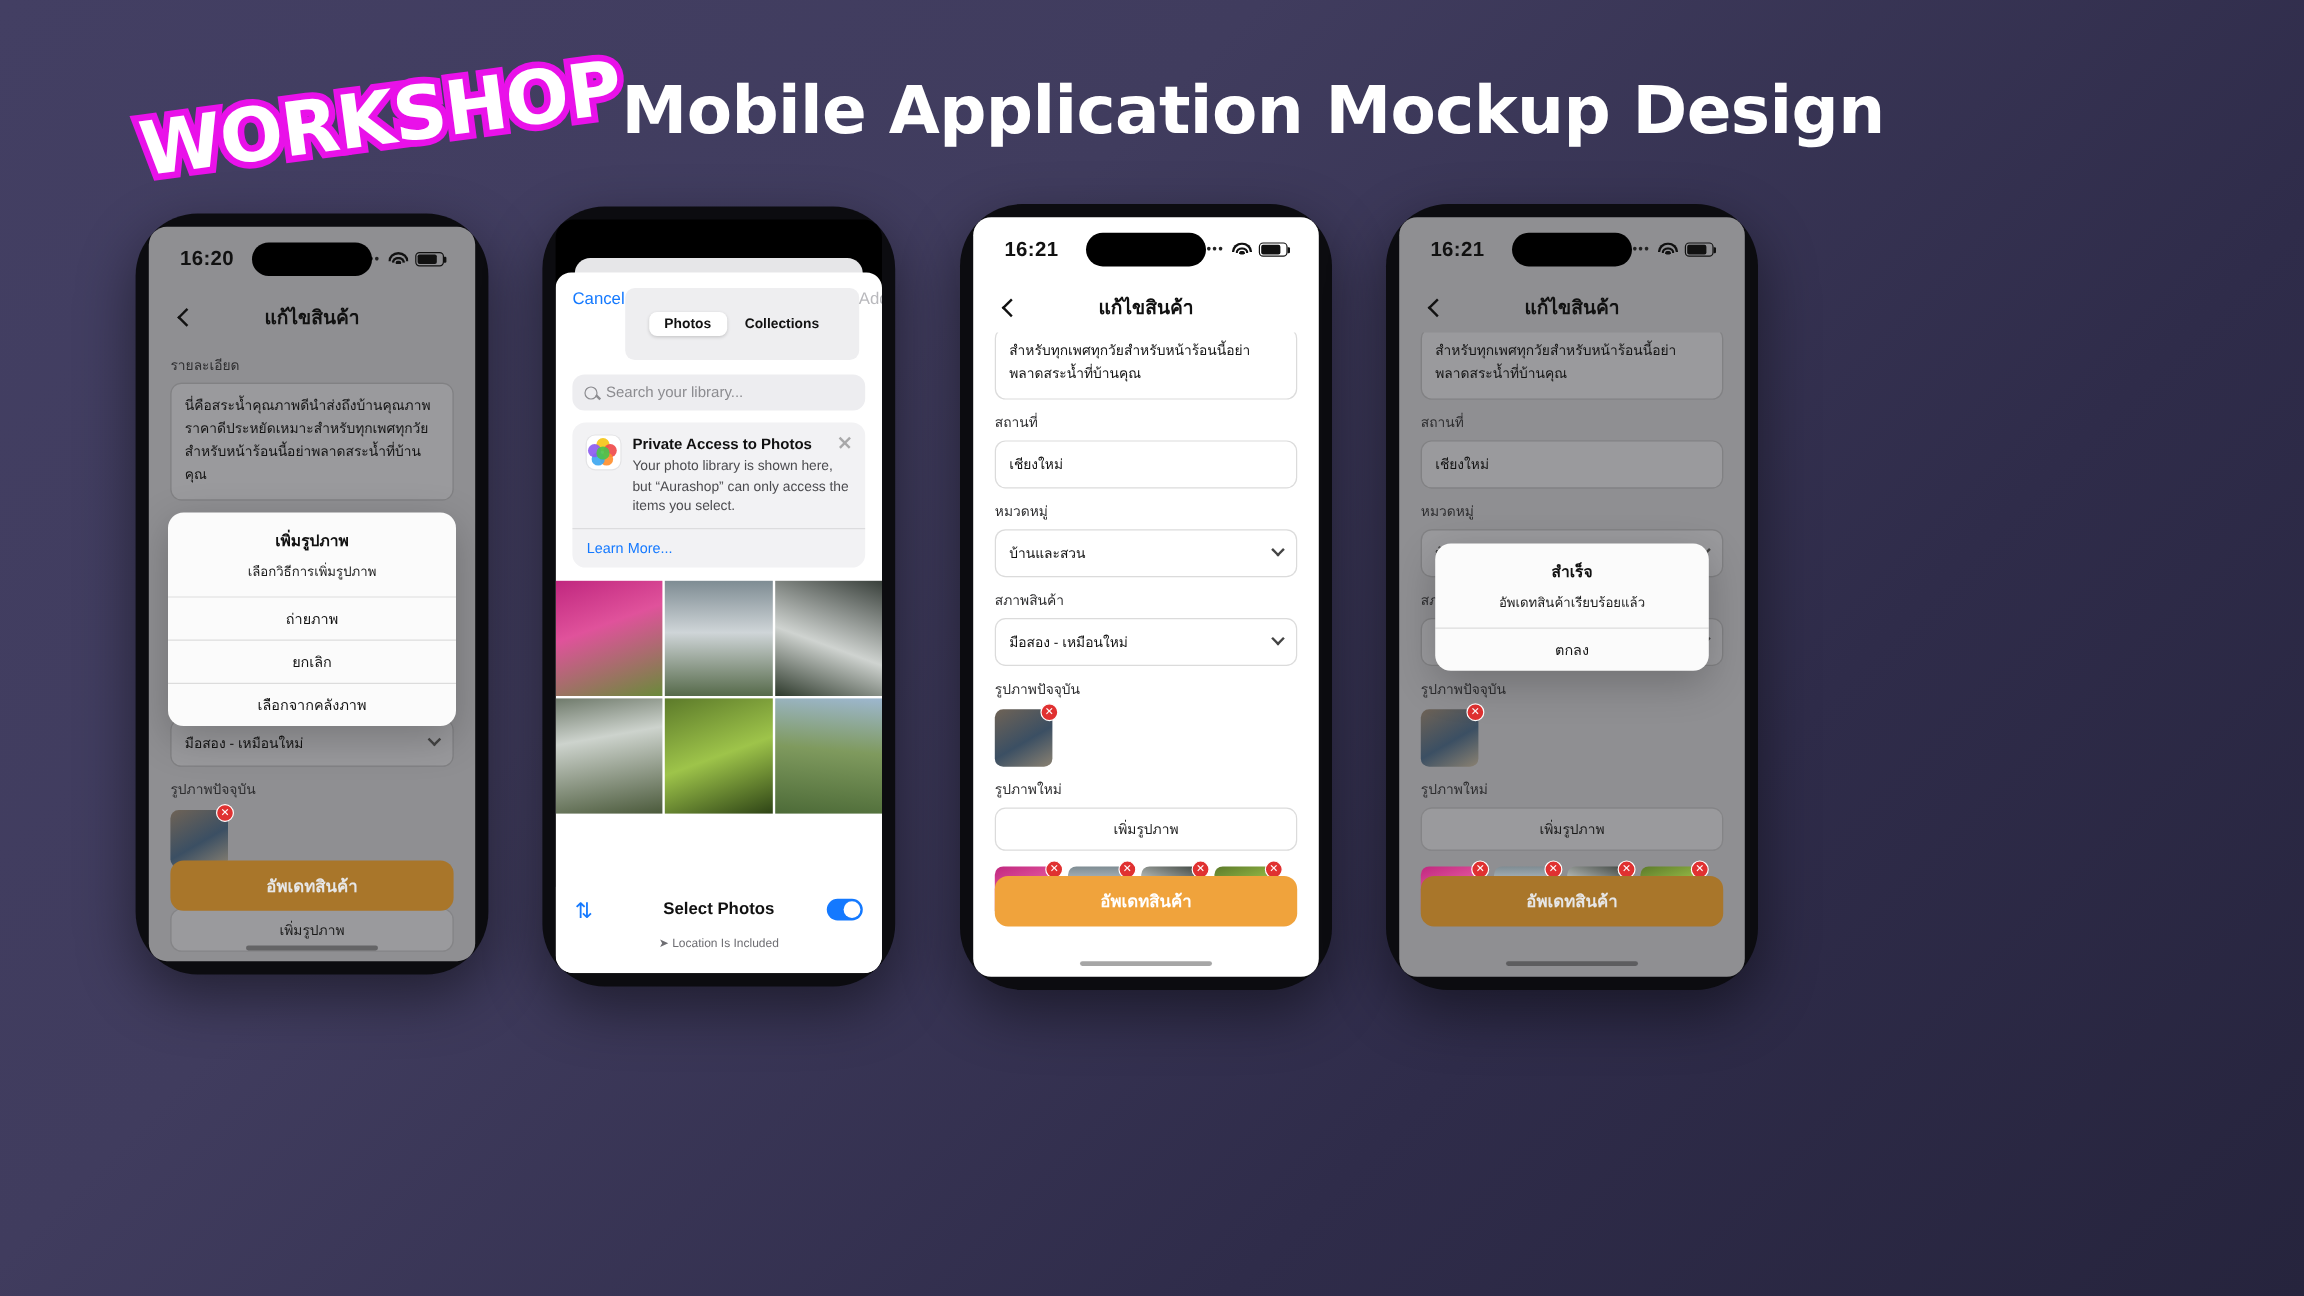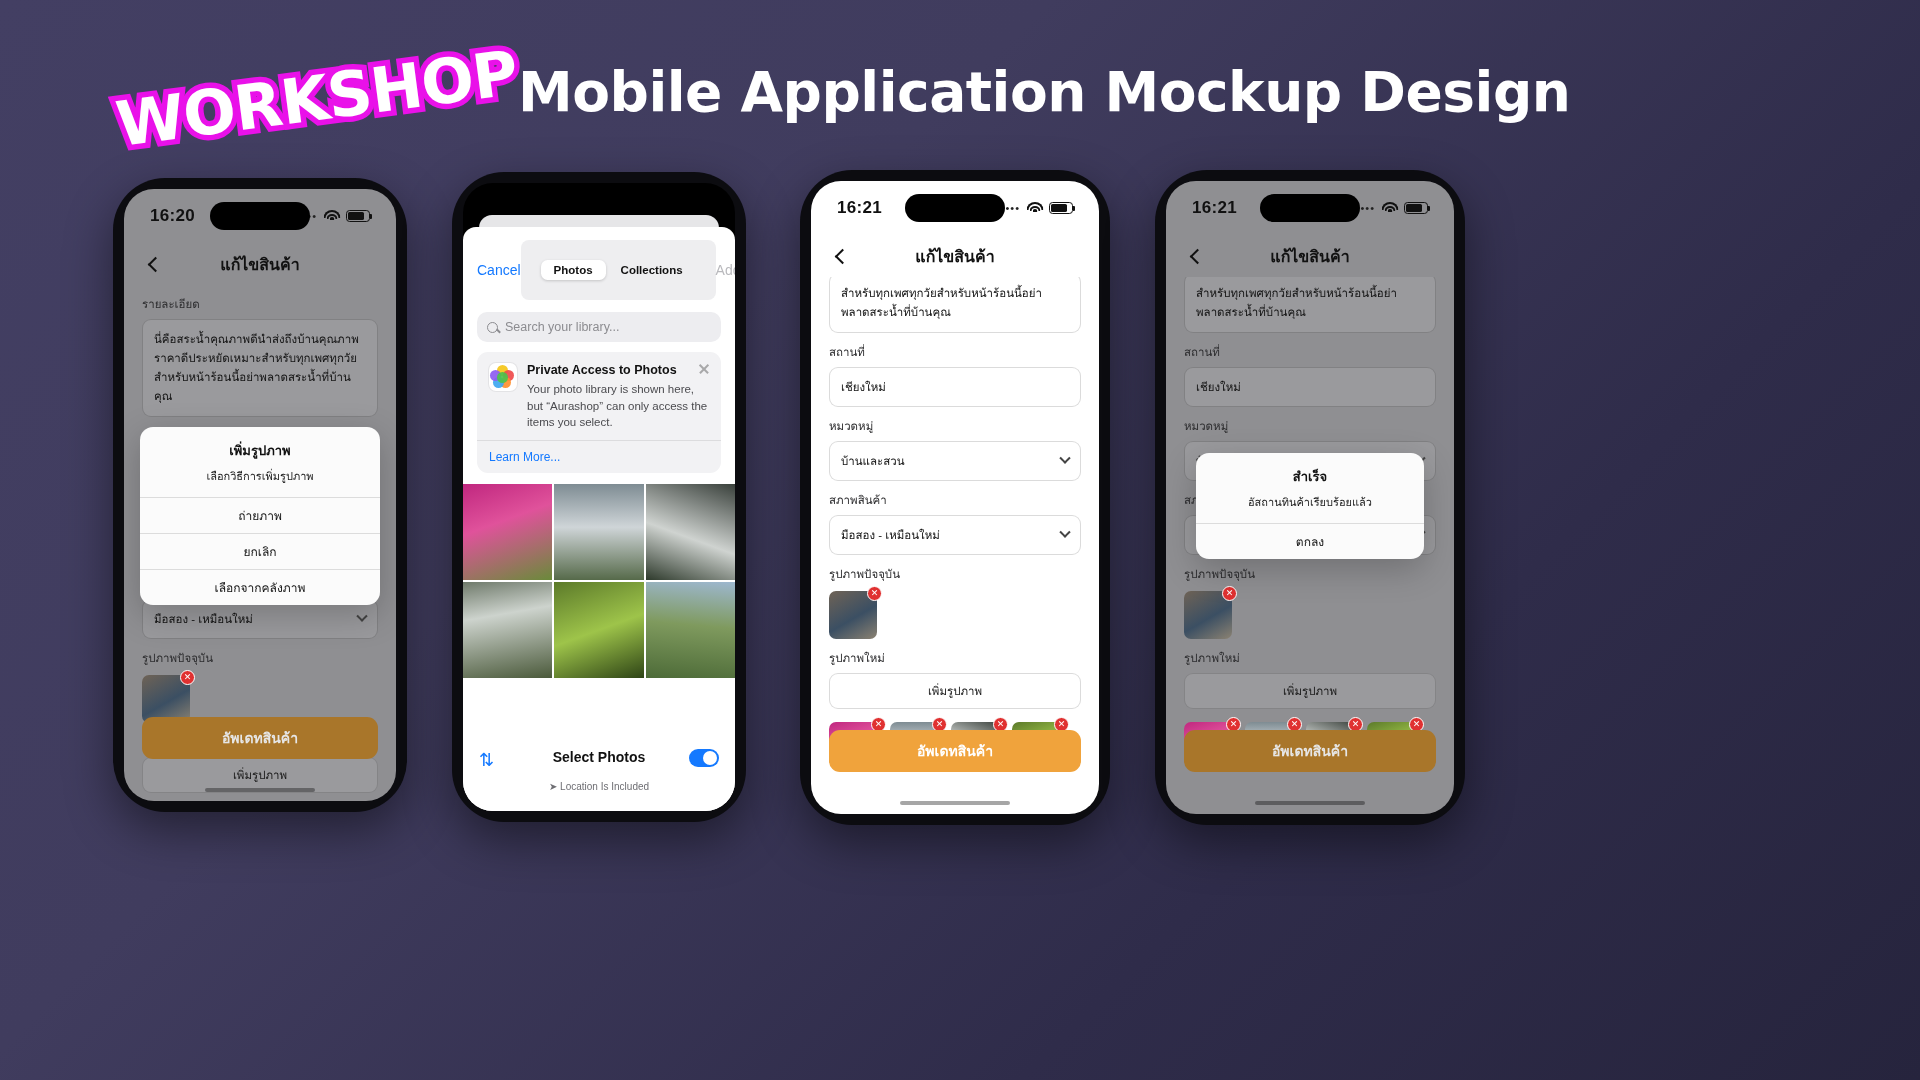--- a/index.html
+++ b/index.html
@@ -32,21 +32,21 @@
   
   .phone {
     position: absolute;
     border-radius: 52px;
     background: #0c0c10;
     padding: 11px;
     box-shadow: 0 18px 48px rgba(0,0,0,.45);
   }
   .screen {
     width: 100%; height: 100%;
-    border-radius: 30px;
+    border-radius: 15px;
     overflow: hidden;
     position: relative;
     background: #ffffff;
   }
   .screen.dim { background: #8f8f92; }
   .screen.dark { background: #000000; }
 
   
   .island {
     position: absolute; left: 50%; transform: translateX(-50%);
@@ -146,21 +146,21 @@
 
   
   .sheet-back {
     position: absolute; left: 16px; right: 16px; top: 32px; height: 24px;
     background: #e6e6e8; border-radius: 13px 13px 0 0;
   }
   .sheet {
     position: absolute; left: 0; right: 0; top: 44px; bottom: 0;
     background: #ffffff; border-radius: 13px 13px 0 0; overflow: hidden;
   }
-  .sheet-bar { display: flex; align-items: center; justify-content: space-between; padding: 13px 14px 10px; }
+  .sheet-bar { display: flex; justify-content: space-between; padding: 13px 14px 10px; }
   .pk-cancel { font-size: 14px; color: #1479ff; }
   .pk-add { font-size: 14px; color: #b9b9bd; }
   .seg {
     display: flex; background: #eeeef0; border-radius: 8px; padding: 20px; gap: 2px;
   }
   .seg div { font-size: 11.5px; font-weight: bold; color: #111; padding: 4px 13px; border-radius: 6.5px; }
   .seg div.on { background: #fff; box-shadow: 0 1px 3px rgba(0,0,0,.18); }
   .pk-search {
     margin: 2px 14px 10px; background: #ededf0; border-radius: 10px; height: 30px;
     display: flex; align-items: center; gap: 7px; padding: 0 10px;
@@ -438,18 +438,18 @@
             <span class="xbadge">✕</span>
           </div>
       </div>
     </div>
     <div class="submit">อัพเดทสินค้า</div>
     <div class="homebar"></div>
 
     <div class="alert" style="top:272px; width:228px;">
       <div class="alert-head">
         <div class="alert-title">สำเร็จ</div>
-        <div class="alert-sub">อัสถานทินค้าเรียบร้อยแล้ว</div>
+        <div class="alert-sub">อัพเดทสินค้าเรียบร้อยแล้ว</div>
       </div>
       <div class="alert-act">ตกลง</div>
     </div>
   </div>
 </div>
 
 </body></html>

